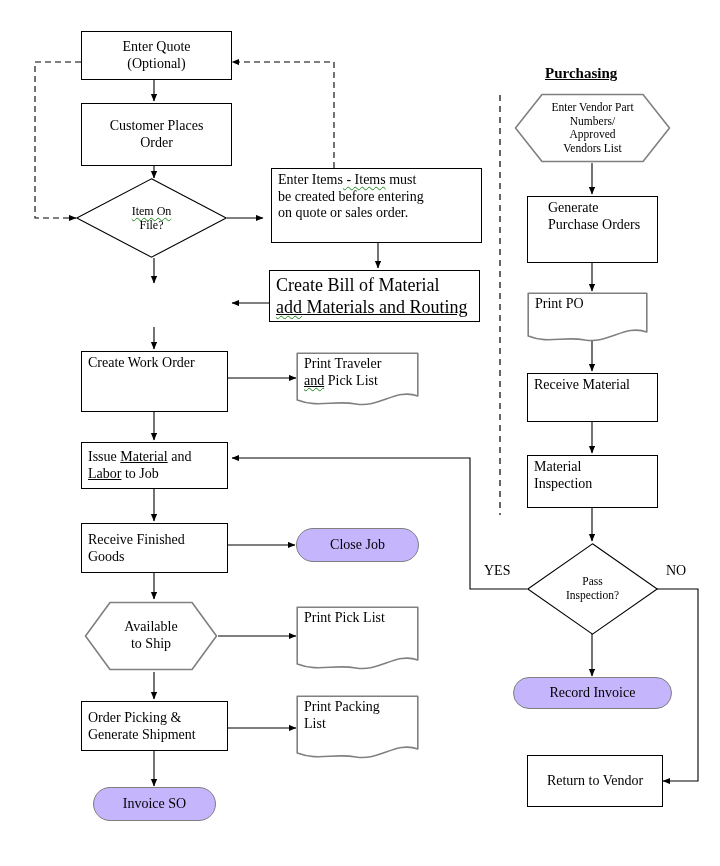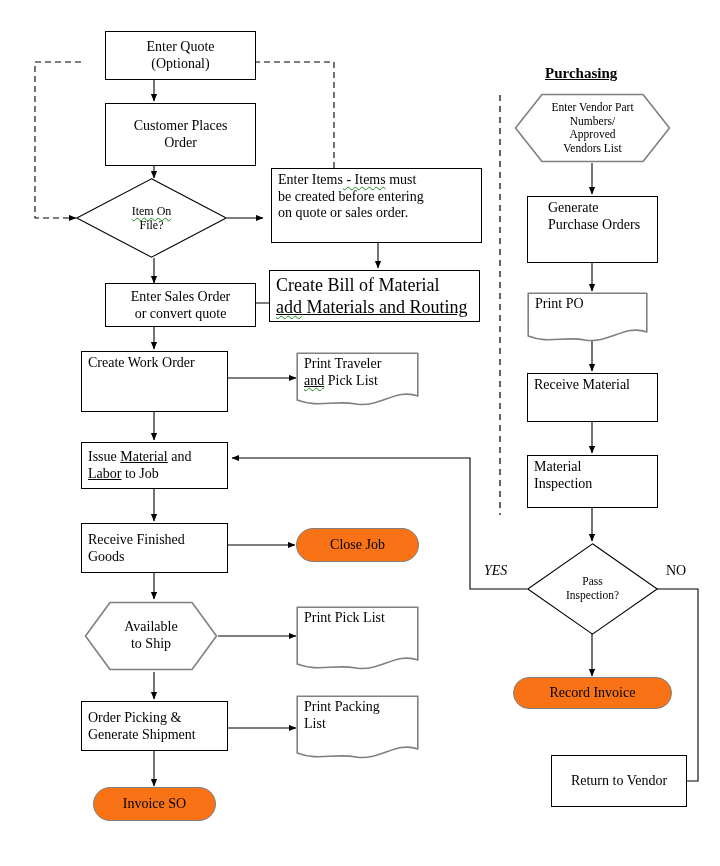--- a/index.html
+++ b/index.html
@@ -12,32 +12,32 @@
   svg.lines{position:absolute;left:0;top:0;width:720px;height:866px;pointer-events:none;}
 
   .node{position:absolute;box-sizing:border-box;}
 
   
   .box{
     border:1px solid #000000;background:#ffffff;
     display:flex;flex-direction:column;justify-content:flex-start;
     padding:3px 6px 2px 6px;
   }
-  .box.center{align-items:center;margin-left:24px;}
+  .box.center{align-items:center;}
   .box.vcenter{justify-content:center;}
   .box .ln{line-height:1.18;white-space:nowrap;}
 
   
   .doc{background:transparent;}
   .doc .doctext{position:absolute;left:8px;top:4px;line-height:1.2;}
   .doc svg{position:absolute;left:0;top:0;overflow:visible;}
 
   
   .stadium{
-    border:1.6px solid #808080;background:#f97316;border-radius:999px;
+    border:1.6px solid #808080;background:#c4b5fd;border-radius:999px;
     display:flex;align-items:center;justify-content:center;
   }
   
   .hex{background:transparent;}
   .hex .hextext{position:absolute;left:0;right:0;top:50%;transform:translateY(-50%);
     text-align:center;line-height:1.18;}
   .hex svg{position:absolute;left:0;top:0;overflow:visible;}
   
   .diamond{background:transparent;}
   .diamond .dtext{position:absolute;left:0;right:0;top:50%;transform:translateY(-50%);
@@ -148,24 +148,20 @@
     <div class="ln"><b>Enter Items</b><span class="sq"> -  Items</span><span> must</span></div>
     <div class="ln">be created before entering</div>
     <div class="ln">on quote or sales order.</div>
   </div>
 
   <div class="node box vcenter" style="left:269px;top:270px;width:211px;height:52px;font-size:18px;">
     <div class="ln"><span>Create </span><b>Bill of Material</b></div>
     <div class="ln"><u><span class="sq">add</span><span> Materials and Routing</span></u></div>
   </div>
 
-  <div class="node box center vcenter" style="left:81px;top:283px;width:151px;height:44px;font-size:14px;">
-    <div class="ln"><span>Enter </span><b>Sales Order</b></div>
-    <div class="ln">or convert quote</div>
-  </div>
 
   <div class="node box" style="left:81px;top:351px;width:147px;height:61px;font-size:14px;">
     <div class="ln">Create Work Order</div>
   </div>
 
   <div class="node doc" style="left:296px;top:352px;width:105px;height:56px;font-size:14px;">
     <svg width="123" height="56">
       <path d="M1.2,1.2 H121.8 V44 C100,36 84,56 60,52 C38,48 22,56 1.2,48 Z" fill="#fff" stroke="#808080" stroke-width="1.6" stroke-linejoin="round"></path>
     </svg>
     <div class="doctext">
@@ -266,21 +262,21 @@
   <div class="node diamond" style="left:527px;top:543px;width:131px;height:92px;font-size:11.5px;">
     <svg width="131" height="92">
       <polygon points="65.5,0.8 130.2,46 65.5,91.2 0.8,46" fill="#fff" stroke="#000" stroke-width="1.1"></polygon>
     </svg>
     <div class="dtext">
       <div>Pass</div>
       <div>Inspection?</div>
     </div>
   </div>
 
-  <div class="lbl" style="left:484px;top:563px;font-size:14px;font-style:italic;">YES</div>
+  <div class="lbl" style="left:484px;top:563px;font-size:14px;">YES</div>
   <div class="lbl" style="left:666px;top:563px;font-size:14px;">NO</div>
 
   <div class="node stadium" style="left:513px;top:677px;width:159px;height:32px;font-size:14px;">
     <span>Record Invoice</span>
   </div>
 
   <div class="node box center vcenter" style="left:527px;top:755px;width:136px;height:52px;font-size:14px;">
     <div class="ln">Return to Vendor</div>
   </div>
 

